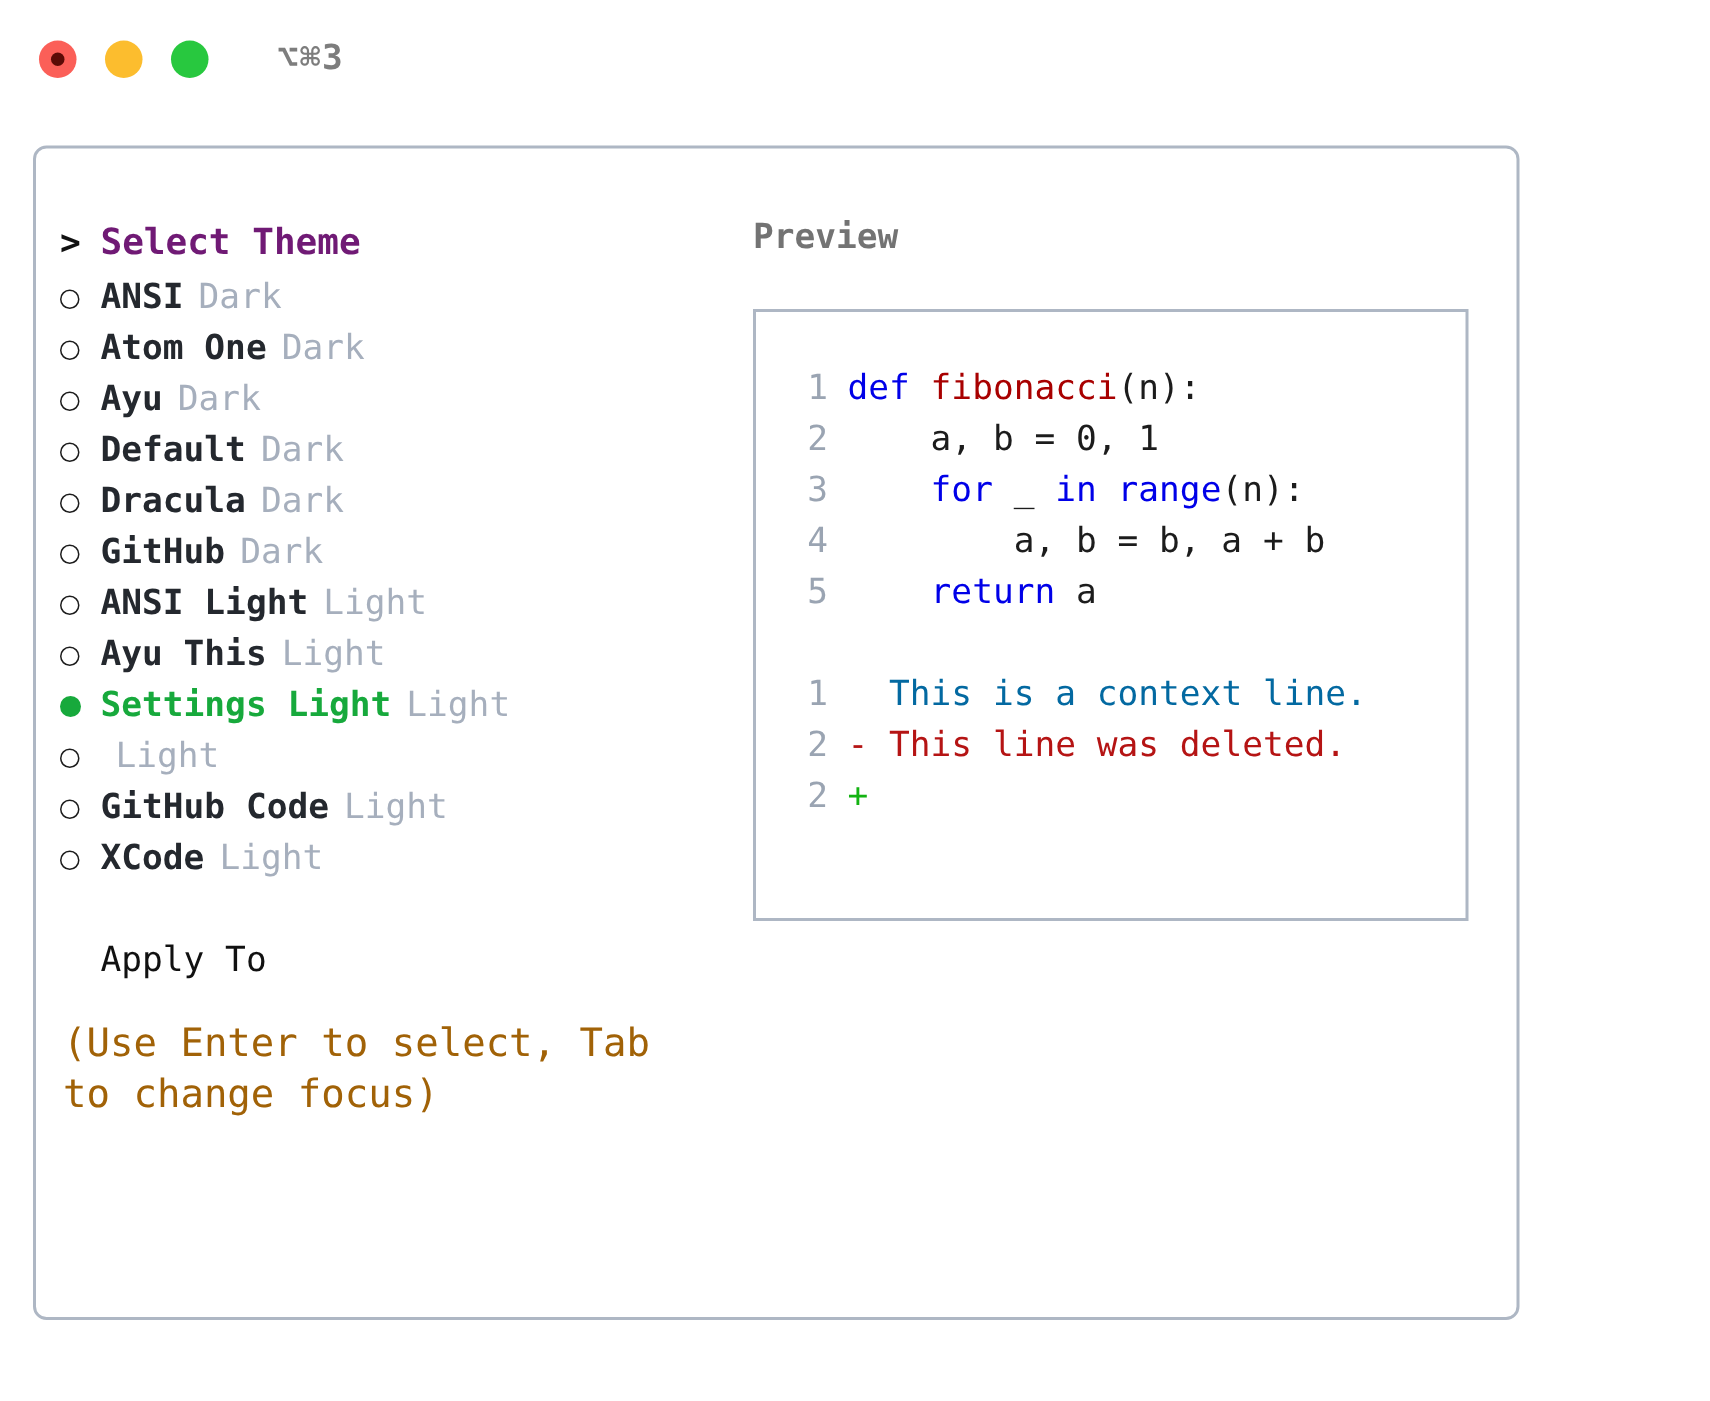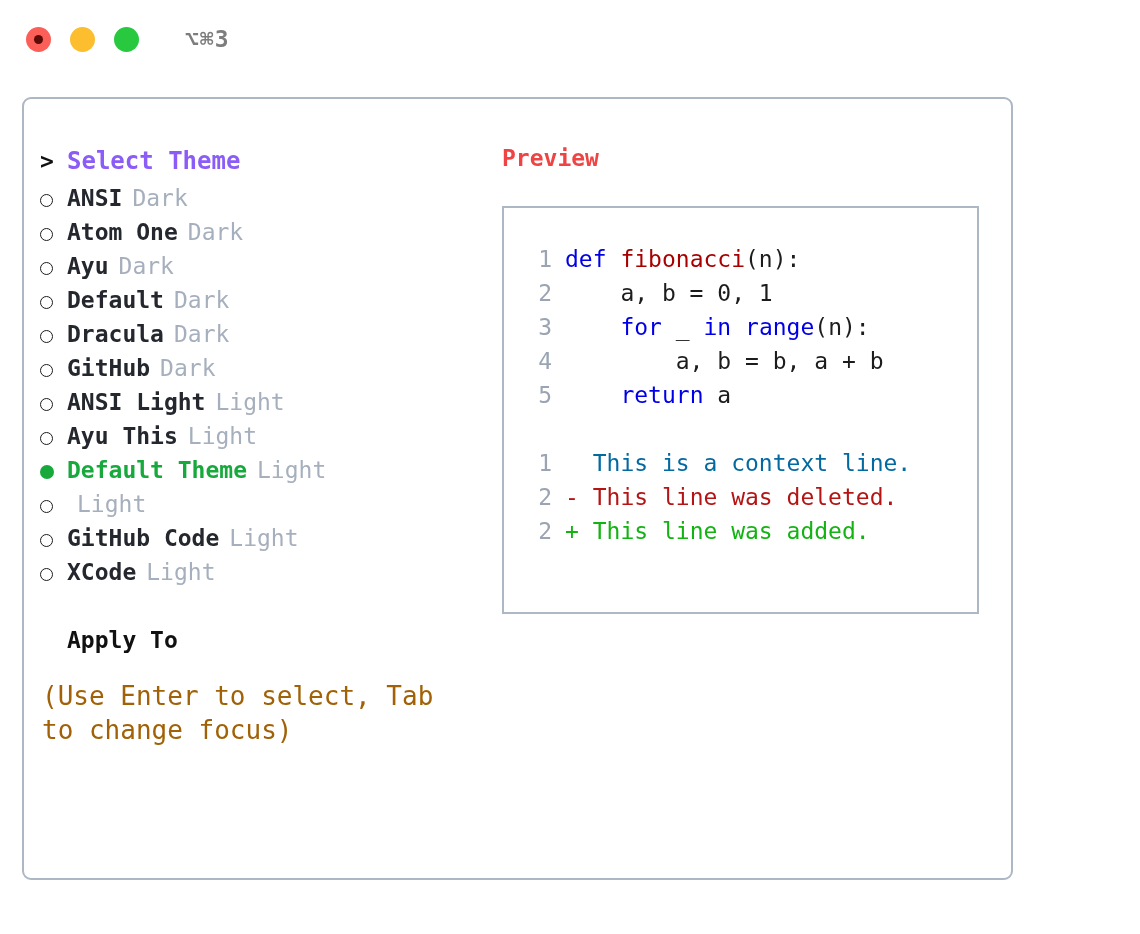--- a/index.html
+++ b/index.html
@@ -135,21 +135,21 @@
     color: #111111;
     font-weight: bold;
   }
 
   .header-row {
     height: 38px;
   }
   .header-row .label {
     font-weight: bold;
     font-size: 24px;
-    color: #8b5cf6;
+    color: #701a75;
   }
 
   .label {
     color: #24282e;
   }
   .label.bold {
     font-weight: bold;
   }
   .tag {
     color: #a6afbd;
@@ -168,21 +168,21 @@
     height: 34px;
   }
 
   .section-title {
     display: flex;
     height: 36px;
     font-size: 23px;
     align-items: baseline;
   }
   .section-title .label {
-    font-weight: bold;
+    font-weight: normal;
     color: #111111;
   }
 
   .hint {
     margin-top: 16px;
     padding-left: 2px;
     width: 400px;
     font-size: 26px;
     line-height: 34px;
     color: #a16207;
@@ -190,21 +190,21 @@
 
   
   .right-col {
     flex: 1;
     padding: 48px 0 0 16px;
     box-sizing: border-box;
   }
   .preview-title {
     font-size: 23px;
     font-weight: bold;
-    color: #ef4444;
+    color: #737373;
     margin-bottom: 36px;
     line-height: 1;
   }
   .preview-box {
     width: 477px;
     height: 408px;
     border: 2px solid #aeb7c4;
     box-sizing: border-box;
     background: #ffffff;
     padding: 38px 0 0 16px;
@@ -257,21 +257,21 @@
 
         <div id="theme-list">
             <div class="row"><span class="marker"><span class="bullet-outer"></span></span><span class="label bold">ANSI</span><span class="tag">Dark</span></div>
             <div class="row"><span class="marker"><span class="bullet-outer"></span></span><span class="label bold">Atom One</span><span class="tag">Dark</span></div>
             <div class="row"><span class="marker"><span class="bullet-outer"></span></span><span class="label bold">Ayu</span><span class="tag">Dark</span></div>
             <div class="row"><span class="marker"><span class="bullet-outer"></span></span><span class="label bold">Default</span><span class="tag">Dark</span></div>
             <div class="row"><span class="marker"><span class="bullet-outer"></span></span><span class="label bold">Dracula</span><span class="tag">Dark</span></div>
             <div class="row"><span class="marker"><span class="bullet-outer"></span></span><span class="label bold">GitHub</span><span class="tag">Dark</span></div>
             <div class="row"><span class="marker"><span class="bullet-outer"></span></span><span class="label bold">ANSI Light</span><span class="tag">Light</span></div>
             <div class="row"><span class="marker"><span class="bullet-outer"></span></span><span class="label bold">Ayu This</span><span class="tag">Light</span></div>
-            <div class="row selected"><span class="marker"><span class="bullet-filled"></span></span><span class="label bold">Default Theme</span><span class="tag">Light</span></div>
+            <div class="row selected"><span class="marker"><span class="bullet-filled"></span></span><span class="label bold">Settings Light</span><span class="tag">Light</span></div>
             <div class="row"><span class="marker"><span class="bullet-outer"></span></span><span class="tag">Light</span></div>
             <div class="row"><span class="marker"><span class="bullet-outer"></span></span><span class="label bold">GitHub Code</span><span class="tag">Light</span></div>
             <div class="row"><span class="marker"><span class="bullet-outer"></span></span><span class="label bold">XCode</span><span class="tag">Light</span></div>
           </div>
 
         <div class="spacer"></div>
 
         <div class="section-title">
           <span class="marker"></span>
           <span class="label">Apply To</span>
@@ -288,20 +288,20 @@
               <div class="code-line"><span class="gutter">1</span><span class="kw">def </span><span class="fn">fibonacci</span><span class="code-text">(n):</span></div>
               <div class="code-line"><span class="gutter">2</span><span class="code-text">    a, b = 0, 1</span></div>
               <div class="code-line"><span class="gutter">3</span><span class="code-text">    </span><span class="kw">for</span><span class="code-text"> _ </span><span class="kw">in </span><span class="kw">range</span><span class="code-text">(n):</span></div>
               <div class="code-line"><span class="gutter">4</span><span class="code-text">        a, b = b, a + b</span></div>
               <div class="code-line"><span class="gutter">5</span><span class="code-text">    </span><span class="kw">return</span><span class="code-text"> a</span></div>
             </div>
           <div class="blank-line"></div>
           <div id="diff-block">
               <div class="code-line"><span class="gutter">1</span><span class="ctx">  </span><span class="ctx">This is a context line.</span></div>
               <div class="code-line"><span class="gutter">2</span><span class="del">- </span><span class="del">This line was deleted.</span></div>
-              <div class="code-line"><span class="gutter">2</span><span class="add">+ </span><span class="add">This line was added.</span></div>
+              <div class="code-line"><span class="gutter">2</span><span class="add">+ </span></div>
             </div>
         </div>
       </div>
 
     </div>
   </div>
 </div>
 
 </body></html>

